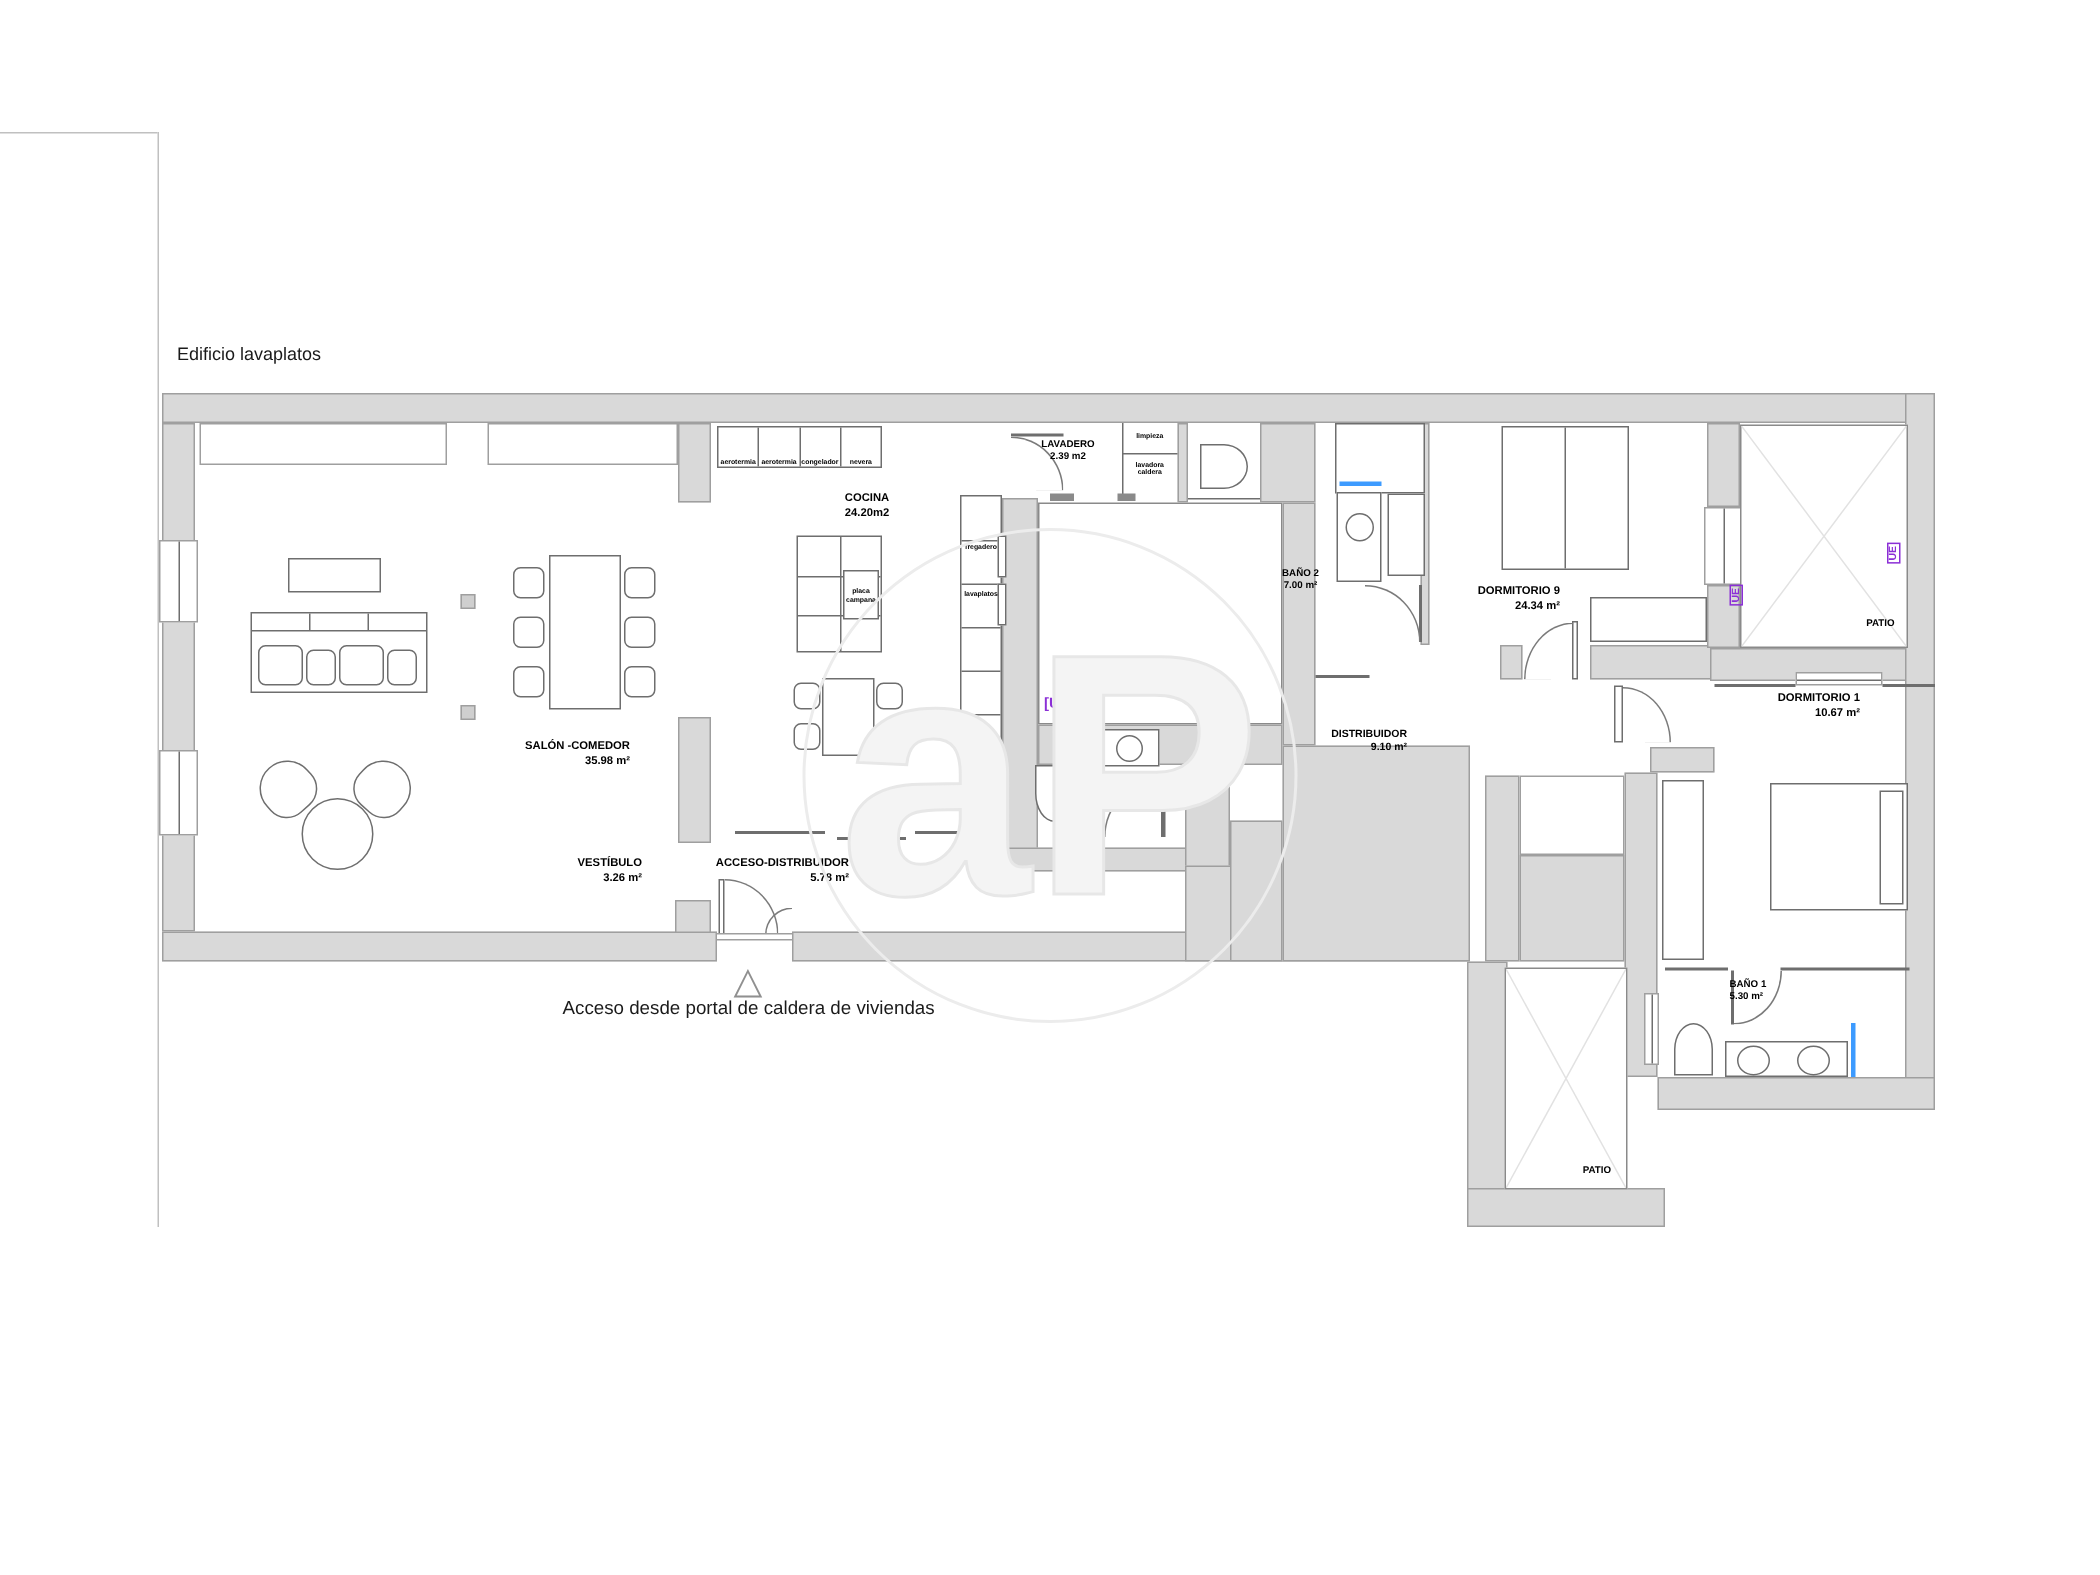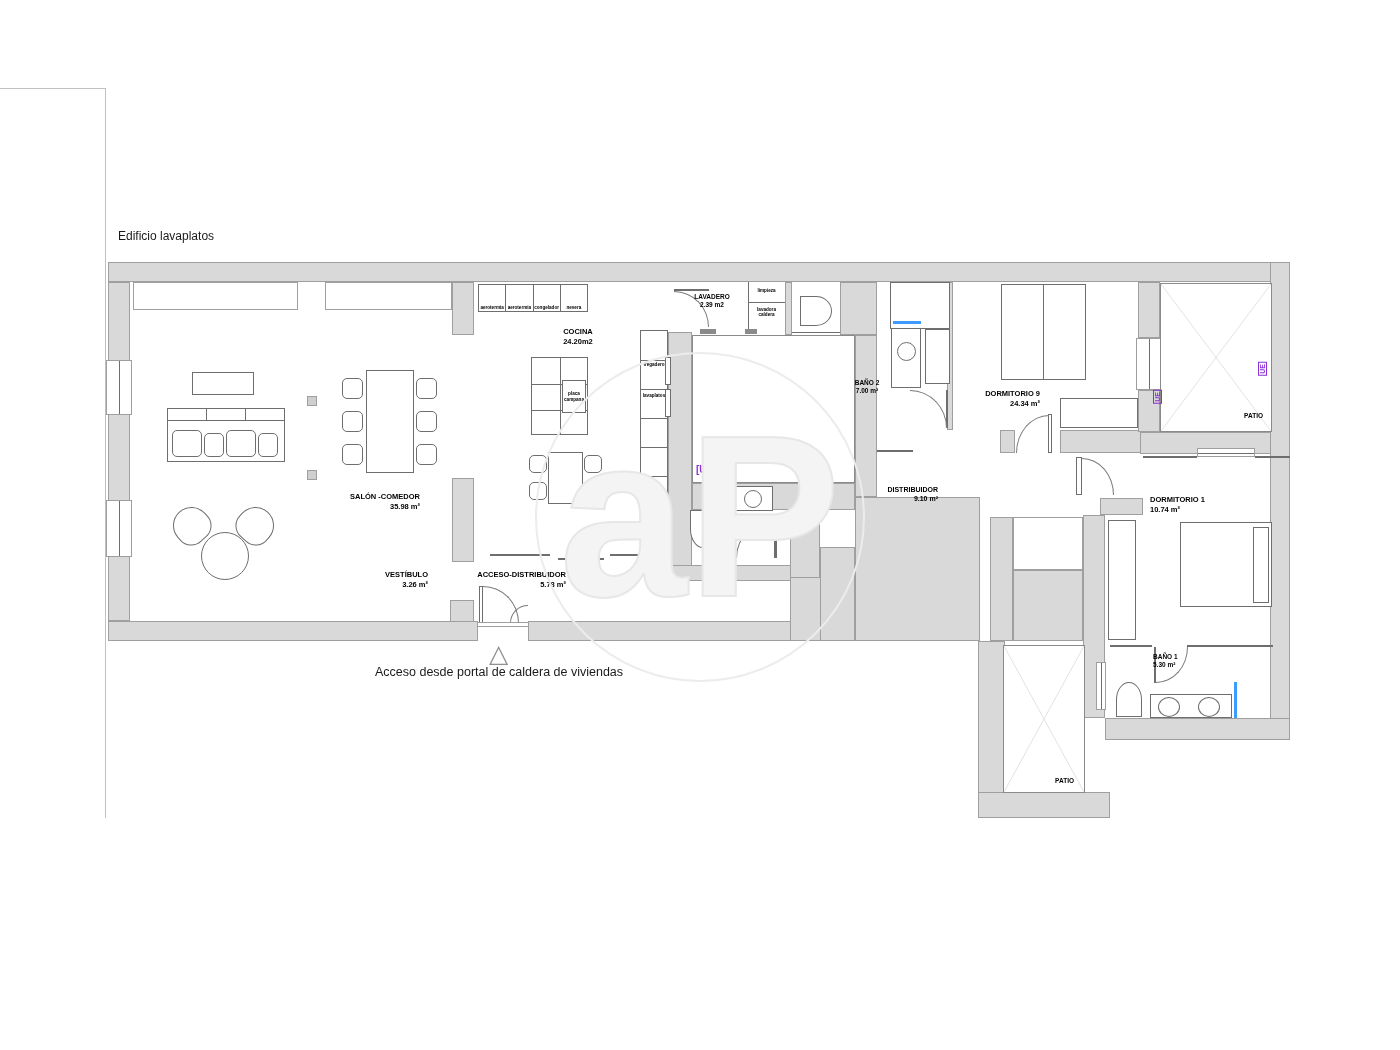--- a/index.html
+++ b/index.html
@@ -283,23 +283,23 @@
       <span>24.34 m²</span>
   </div>
   <div class="lbl" style="left:868px;top:485px;width:70px;text-align:right;font-size:7px">
     <span>DISTRIBUIDOR</span>
       <span>9.10 m²</span>
   </div>
   <div class="lbl" style="left:690px;top:542px;width:50px;text-align:center;font-size:6.5px">
     <span>ASEO</span>
       <span>2.35 m²</span>
   </div>
-  <div class="lbl" style="left:1150px;top:495px;width:90px;">
+  <div class="lbl" style="left:1150px;top:460px;width:90px;text-align:right">
     <span>DORMITORIO 1</span>
-      <span>10.74 m²</span>
+      <span>10.67 m²</span>
   </div>
   <div class="lbl" style="left:1153px;top:653px;width:50px;text-align:left;font-size:6.5px">
     <span>BAÑO 1</span>
       <span>5.30 m²</span>
   </div>
 
   <div class="ue" style="left:696px;top:464px;font-size:10px">[UE]</div>
   <div class="ue uev" style="left:1153px;top:390px">UE</div>
   <div class="ue uev" style="left:1258px;top:362px">UE</div>
 

